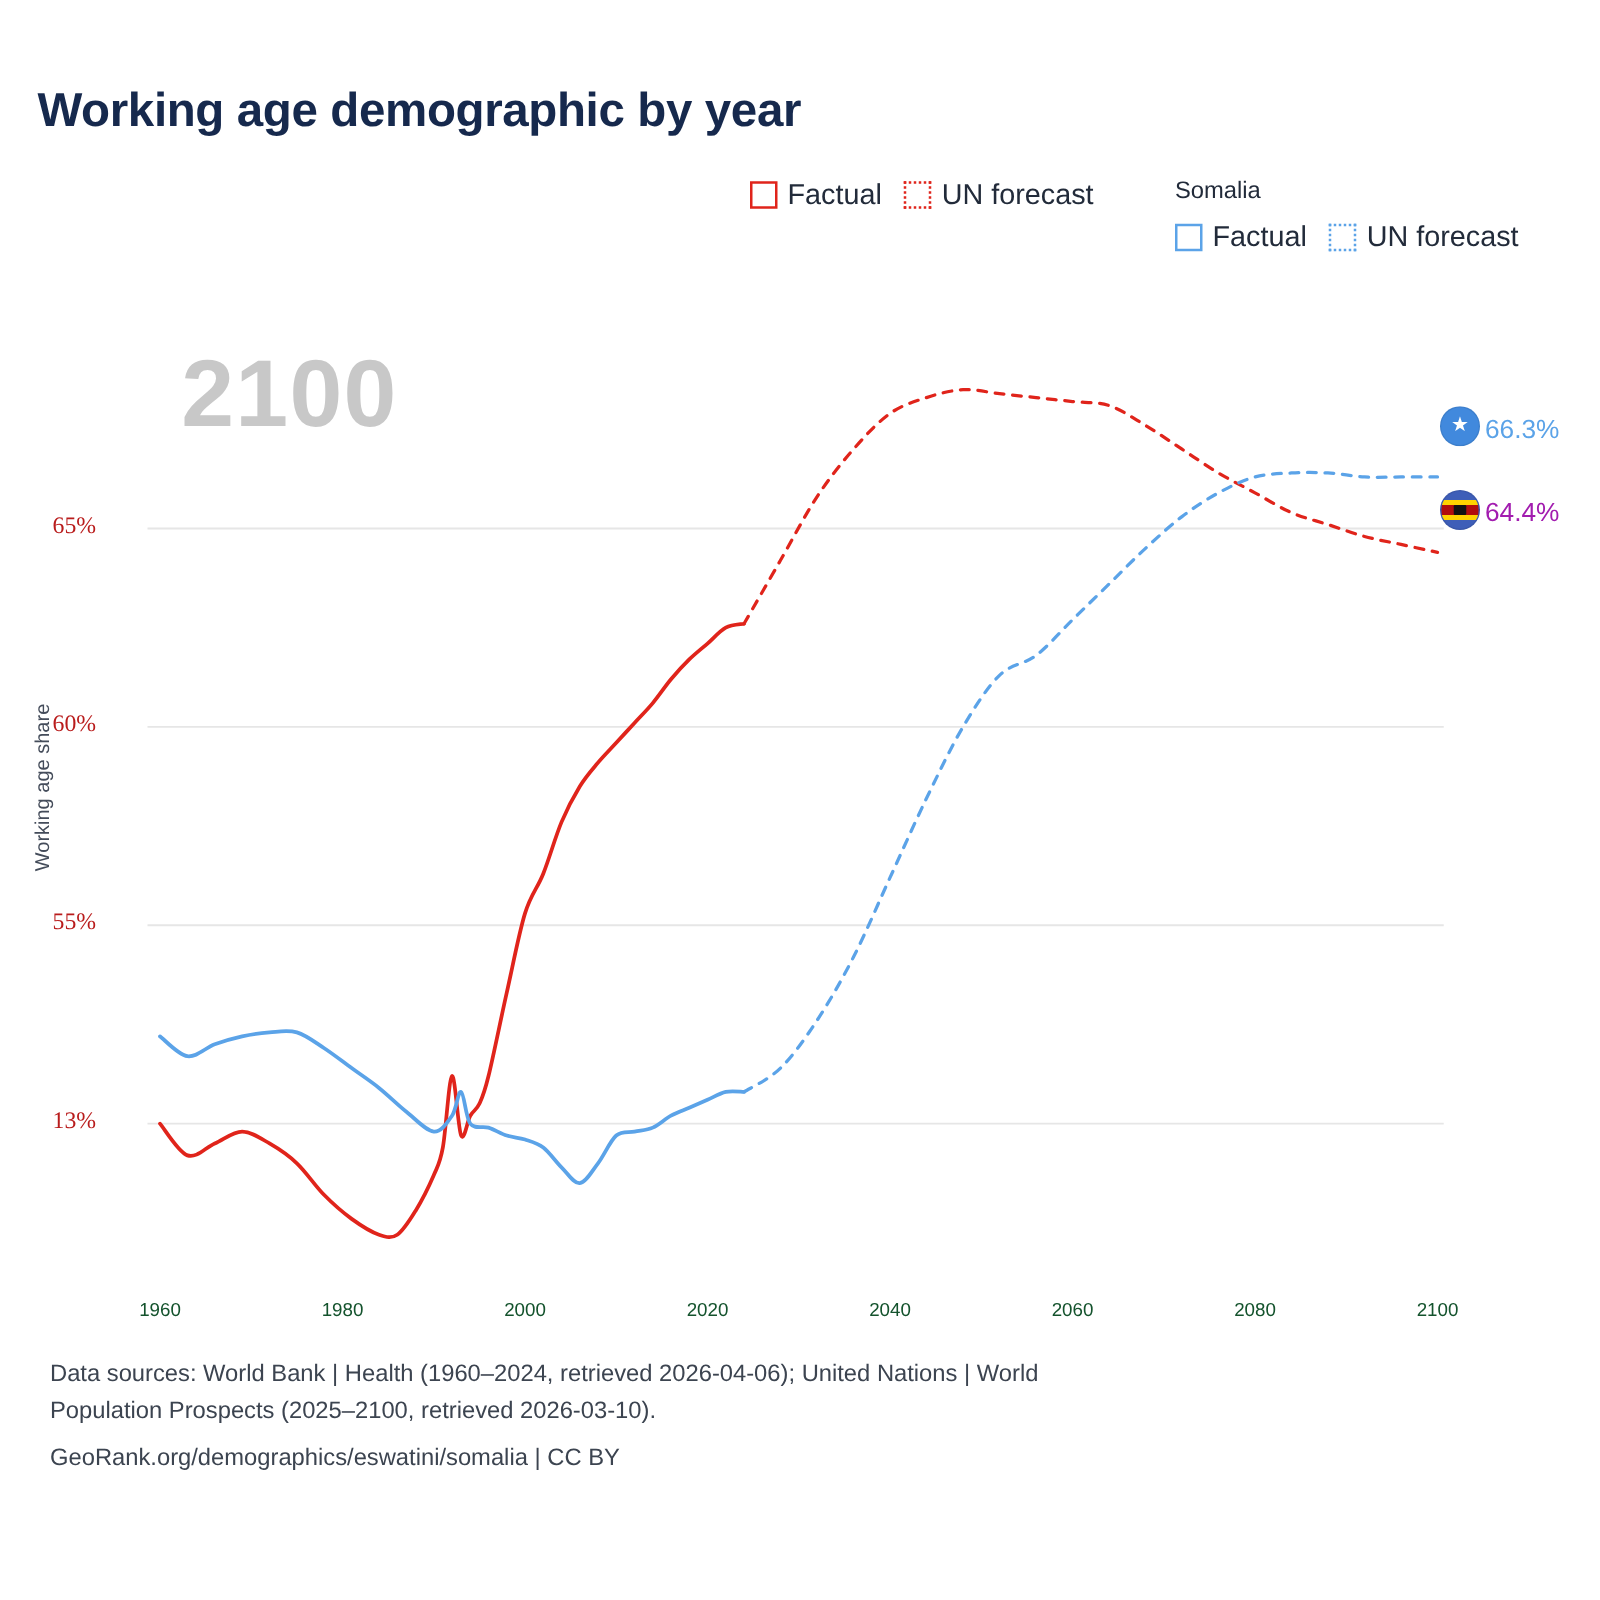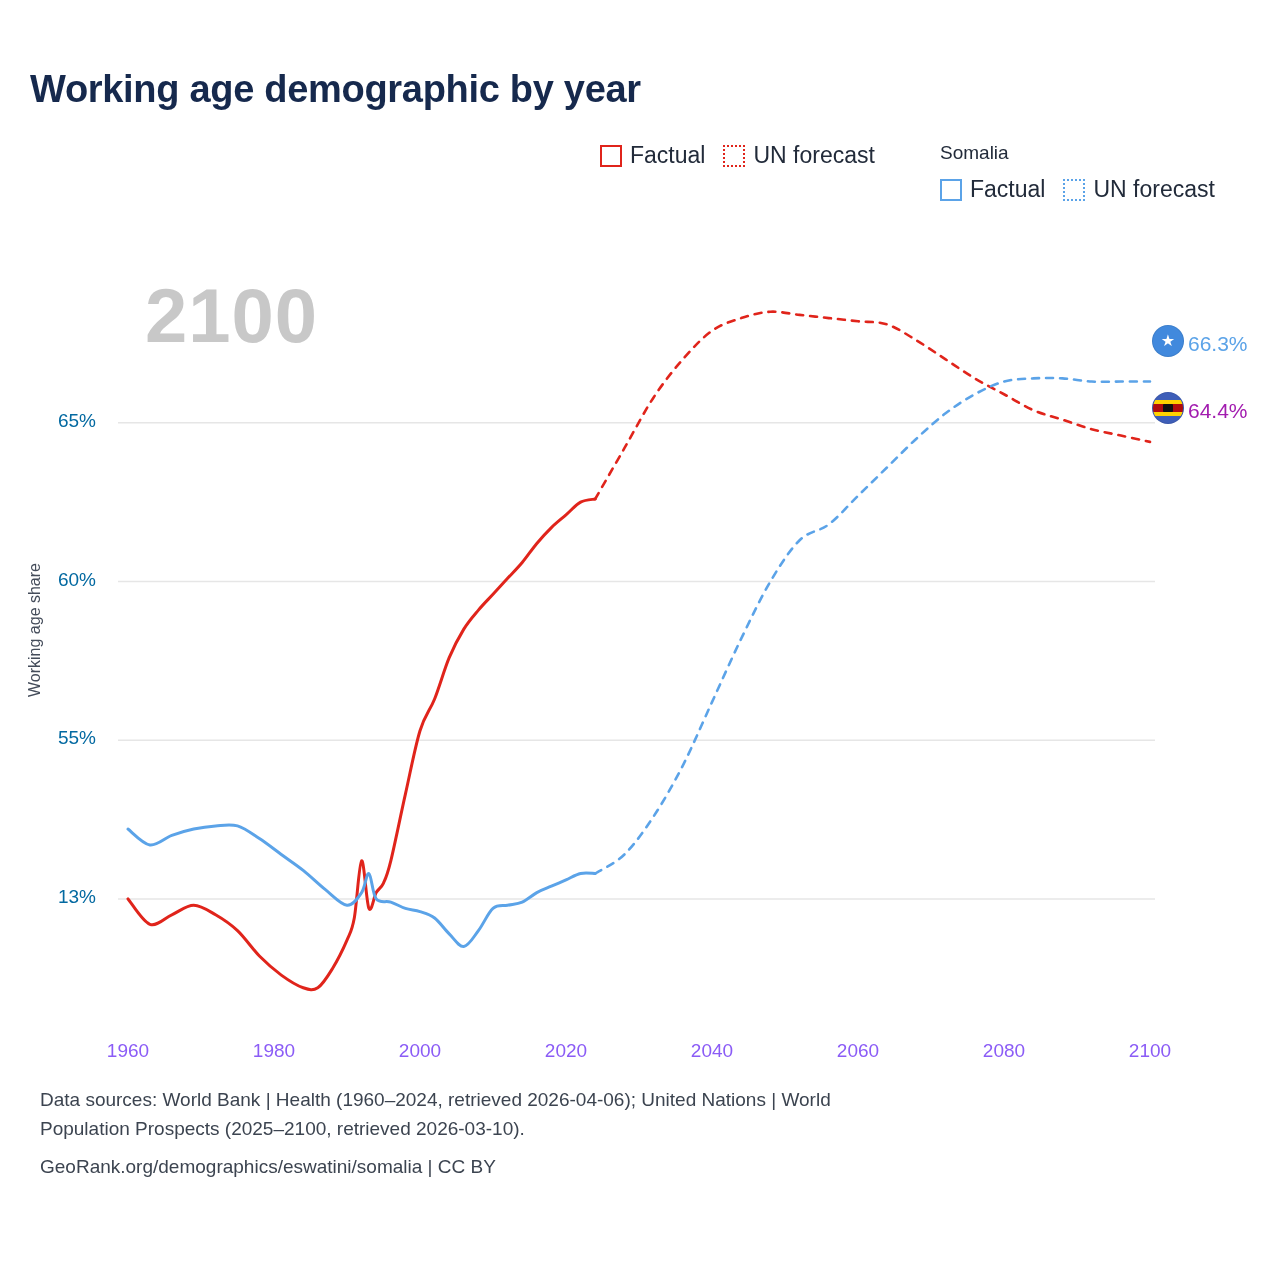--- a/index.html
+++ b/index.html
@@ -92,28 +92,29 @@
     transform: rotate(-90deg);
     transform-origin: left top;
     font-size: 16px;
     color: #444c5a;
     text-align: center;
   }
   .ylabel {
     position: absolute;
     right: 0;
     font-size: 19px;
-    color: #0369a1;
-    text-align: center;
+    color: #b91c1c;
+    text-align: left;
     width: 70px;
+    font-family: Liberation Serif, serif;
   }
   .xlabel {
     position: absolute;
-    font-size: 19px;
-    color: #8b5cf6;
+    font-size: 15px;
+    color: #14532d;
     text-align: center;
     width: 80px;
   }
   .endlabel {
     position: absolute;
     font-size: 21px;
   }
   .endlabel.red { color: #a21caf; }
   .endlabel.blue { color: #5ba3e8; }
 

